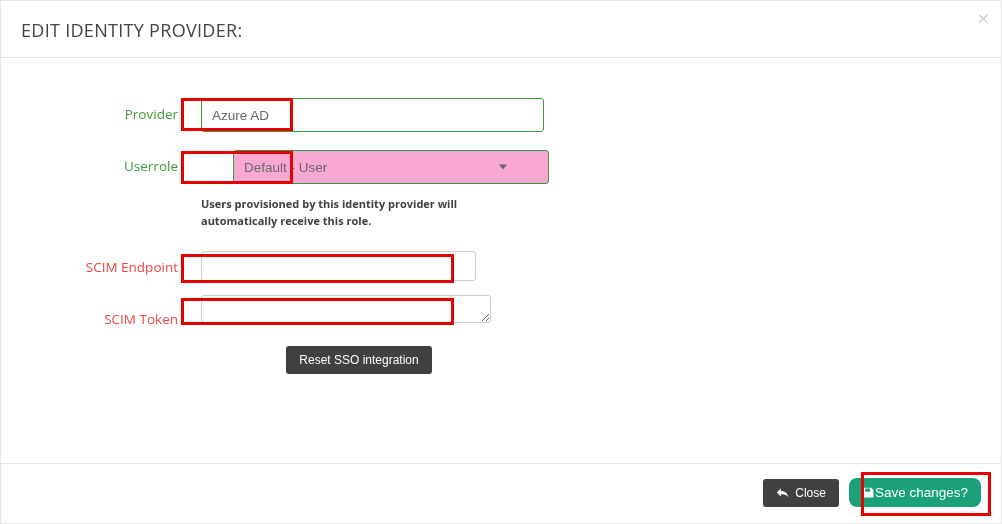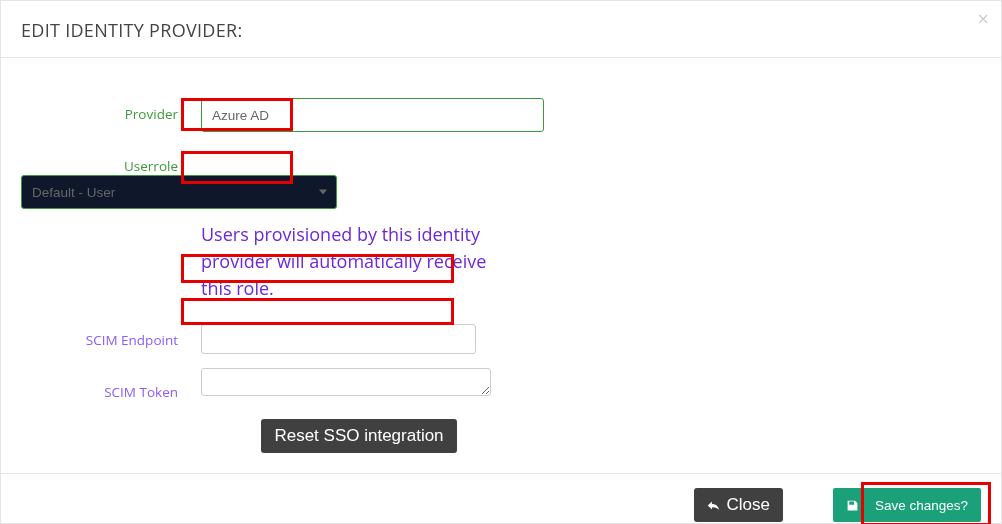--- a/index.html
+++ b/index.html
@@ -44,21 +44,21 @@
     display: flex;
     align-items: flex-start;
     margin-bottom: 18px;
   }
   .form-label {
     width: 180px;
     text-align: right;
     padding-right: 23px;
     padding-top: 7px;
     font-size: 13.5px;
-    color: #8b5cf6;
+    color: #ef4444;
   }
   .form-label.green { color: #3c9a3c; }
   .field-col { width: 320px; }
   .input-text {
     width: 343px;
     height: 34px;
     border: 1px solid #3c9a3c;
     border-radius: 3px;
     padding: 0 10px;
     font-size: 13.5px;
@@ -66,24 +66,25 @@
     background: #fff;
   }
   .select-box {
     width: 316px;
     height: 34px;
     border: 1px solid #3c9a3c;
     border-radius: 3px;
     padding: 0 28px 0 10px;
     font-size: 13.5px;
     color: #666;
-    background: #0f172a;
+    background: #f9a8d4;
     appearance: none;
     -webkit-appearance: none;
     position: relative;
+    margin-left: 32px;
   }
   .select-wrap {
     position: relative;
     width: 316px;
   }
   .select-wrap::after {
     content: '';
     position: absolute;
     right: 10px;
     top: 50%;
@@ -109,57 +110,58 @@
     height: 28px;
     border: 1px solid #ccc;
     border-radius: 3px;
     padding: 4px 8px;
     font-size: 13.5px;
     color: #666;
     resize: both;
     background: #fff;
   }
   .help-text {
-    font-size: 18px;
-    color: #6d28d9;
+    font-size: 11px;
+    color: #404040;
     line-height: 1.5;
     width: 300px;
     margin-top: 2px;
+    font-weight: bold;
   }
   .btn-dark {
     background: #404040;
     color: #fff;
     border: none;
     border-radius: 3px;
     padding: 7px 13px;
-    font-size: 17px;
+    font-size: 12px;
     cursor: pointer;
     display: inline-flex;
     align-items: center;
     gap: 6px;
   }
   .btn-green {
     background: #1aa179;
     color: #fff;
     border: none;
-    border-radius: 2px;
+    border-radius: 8px;
     padding: 7px 13px;
     font-size: 13.5px;
     cursor: pointer;
     display: inline-flex;
     align-items: center;
-    gap: 16px;
-    margin-left: 40px;
+    gap: 0;
   }
   .footer {
     border-top: 1px solid #e5e5e5;
     padding: 14px 20px 16px 20px;
     display: flex;
     justify-content: flex-end;
     gap: 10px;
+    align-items: center;
   }
   .reset-row {
     margin-left: 180px;
     margin-top: 6px;
     width: 316px;
     text-align: center;
   }
   
   .hl {
     position: absolute;
@@ -180,21 +182,21 @@
 
   <div class="body" style="position:relative;">
 
     <div class="form-row">
       <div class="form-label green">Provider</div>
       <div class="field-col">
         <input type="text" class="input-text" value="Azure AD" style="">
       </div>
     </div>
 
-    <div class="form-row" style="margin-bottom:10px;flex-direction:column;">
+    <div class="form-row" style="margin-bottom:10px;">
       <div class="form-label green">Userrole</div>
       <div class="field-col">
         <div class="select-wrap">
           <select class="select-box">
             <option>Default - User</option>
           </select>
         </div>
       </div>
     </div>
 

